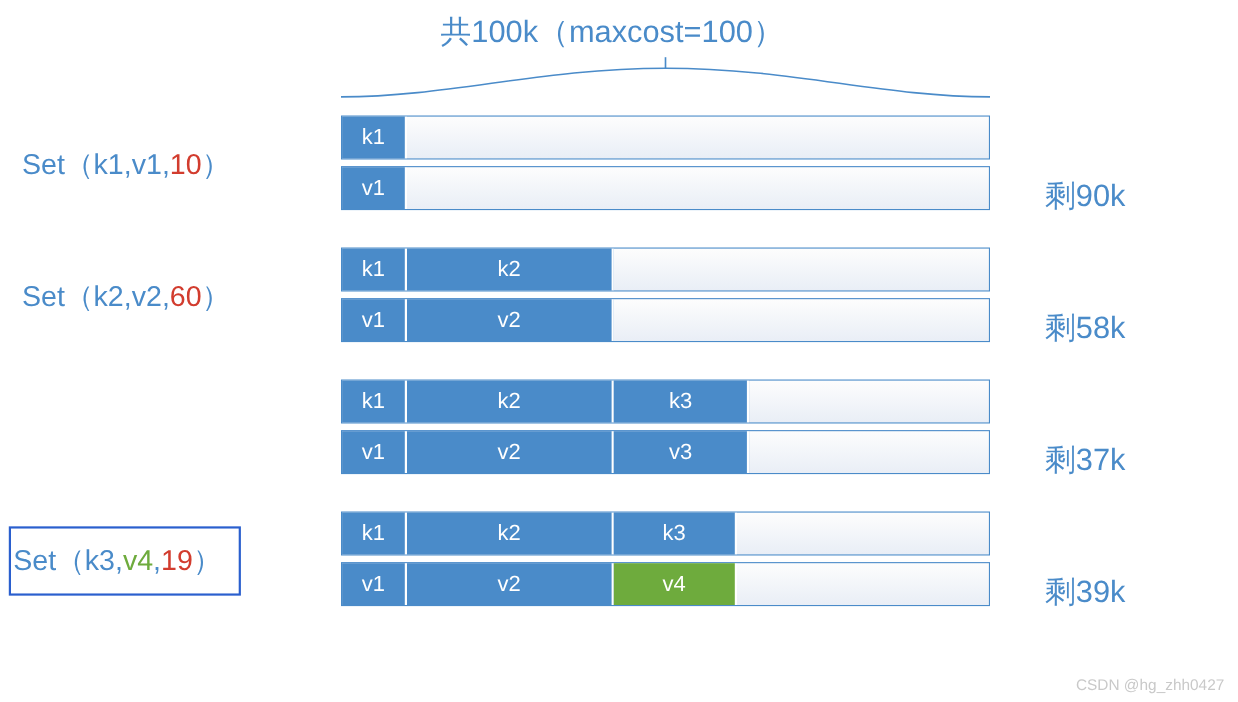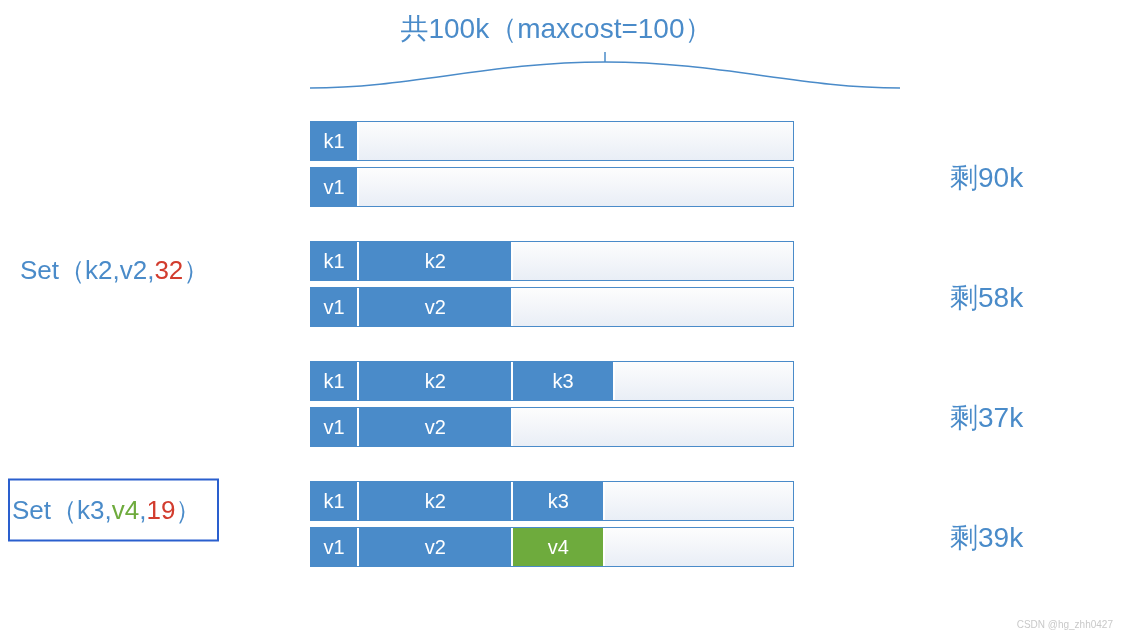--- a/index.html
+++ b/index.html
@@ -51,22 +51,22 @@
     border: 2px solid #2a5fce;
     padding: 12px 16px 12px 2px;
     left: 8px;
     text-align: center;
   }
   .set-label .c-red   { color: #d23c2e; }
   .set-label .c-green { color: #6eab3d; }
   .bar-area {
     position: absolute;
     left: 310px;
-    top: 16px;
-    width: 484px;
+    top: 0;
+    width: 590px;
     height: 90px;
   }
   .bar {
     position: relative;
     width: 100%;
     height: 40px;
     border: 1px solid #4a8bc9;
     background: linear-gradient(#fdfdfd,#e9eef6);
     margin: 0;
   }
@@ -90,48 +90,49 @@
     top: 50%;
     transform: translateY(-50%);
     font-size: 28px;
     color: #4a8bc9;
     margin-top: 28px;
   }
   .watermark {
     position: absolute;
     right: 12px;
     bottom: 8px;
-    font-size: 10px;
+    font-size: 14px;
     color: #c9c9c9;
   }
 </style>
 </head>
 <body>
 
 <div class="title">共100k（maxcost=100）</div>
 
 <svg class="brace" viewBox="0 0 590 40" preserveAspectRatio="none">
   <path d="M0,38 C100,38 180,12 295,12 C410,12 490,38 590,38" fill="none" stroke="#4a8bc9" stroke-width="1.5"></path>
   <line x1="295" y1="12" x2="295" y2="2" stroke="#4a8bc9" stroke-width="1.5"></line>
 </svg>
 
 <div class="rows-wrap" id="rows">
     <div class="row">
+      <div class="set-label"><span>Set（k1,v1,</span><span class="c-red">10</span><span>）</span></div>
       <div class="bar-area">
         <div class="bar top">
           <div class="seg" style="left: 0%; width: 10%;">k1</div>
         </div>
         <div class="bar">
           <div class="seg" style="left: 0%; width: 10%;">v1</div>
         </div>
       </div>
       <div class="remaining">剩90k</div>
     </div>
     <div class="row">
-      <div class="set-label"><span>Set（k2,v2,</span><span class="c-red">32</span><span>）</span></div>
+      <div class="set-label"><span>Set（k2,v2,</span><span class="c-red">60</span><span>）</span></div>
       <div class="bar-area">
         <div class="bar top">
           <div class="seg" style="left: 0%; width: 10%;">k1</div>
           <div class="seg" style="left: 10%; width: 32%;">k2</div>
         </div>
         <div class="bar">
           <div class="seg" style="left: 0%; width: 10%;">v1</div>
           <div class="seg" style="left: 10%; width: 32%;">v2</div>
         </div>
       </div>
@@ -140,20 +141,21 @@
     <div class="row">
       <div class="bar-area">
         <div class="bar top">
           <div class="seg" style="left: 0%; width: 10%;">k1</div>
           <div class="seg" style="left: 10%; width: 32%;">k2</div>
           <div class="seg" style="left: 42%; width: 21%;">k3</div>
         </div>
         <div class="bar">
           <div class="seg" style="left: 0%; width: 10%;">v1</div>
           <div class="seg" style="left: 10%; width: 32%;">v2</div>
+          <div class="seg" style="left: 42%; width: 21%;">v3</div>
         </div>
       </div>
       <div class="remaining">剩37k</div>
     </div>
     <div class="row">
       <div class="set-label boxed"><span>Set（k3,</span><span class="c-green">v4</span><span>,</span><span class="c-red">19</span><span>）</span></div>
       <div class="bar-area">
         <div class="bar top">
           <div class="seg" style="left: 0%; width: 10%;">k1</div>
           <div class="seg" style="left: 10%; width: 32%;">k2</div>

